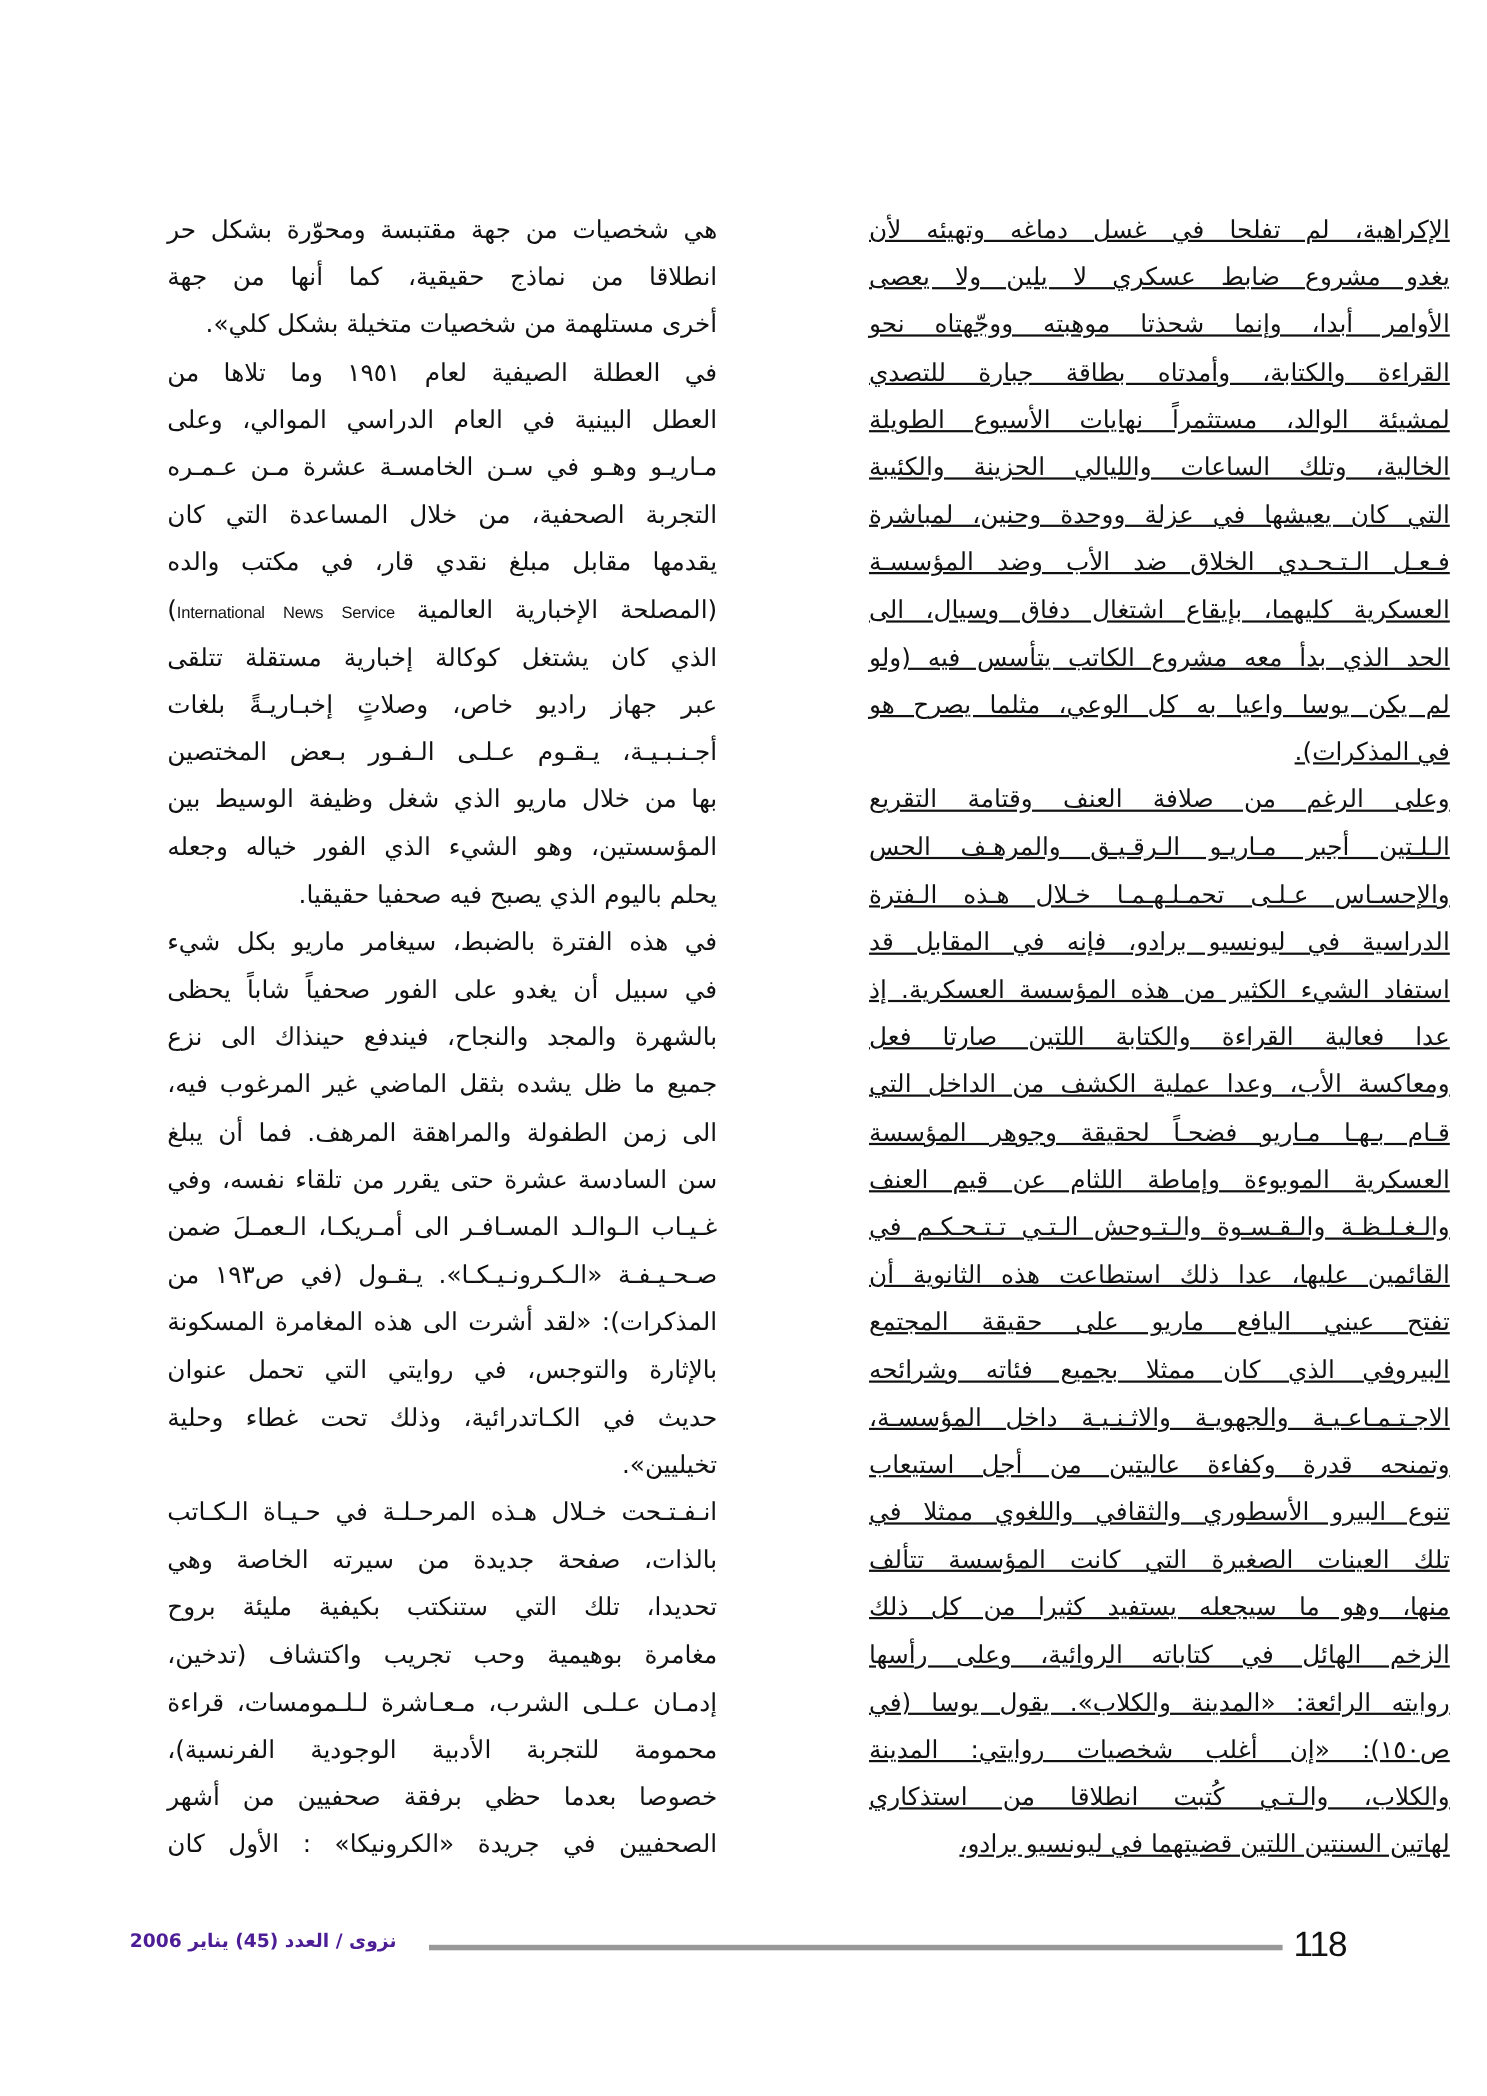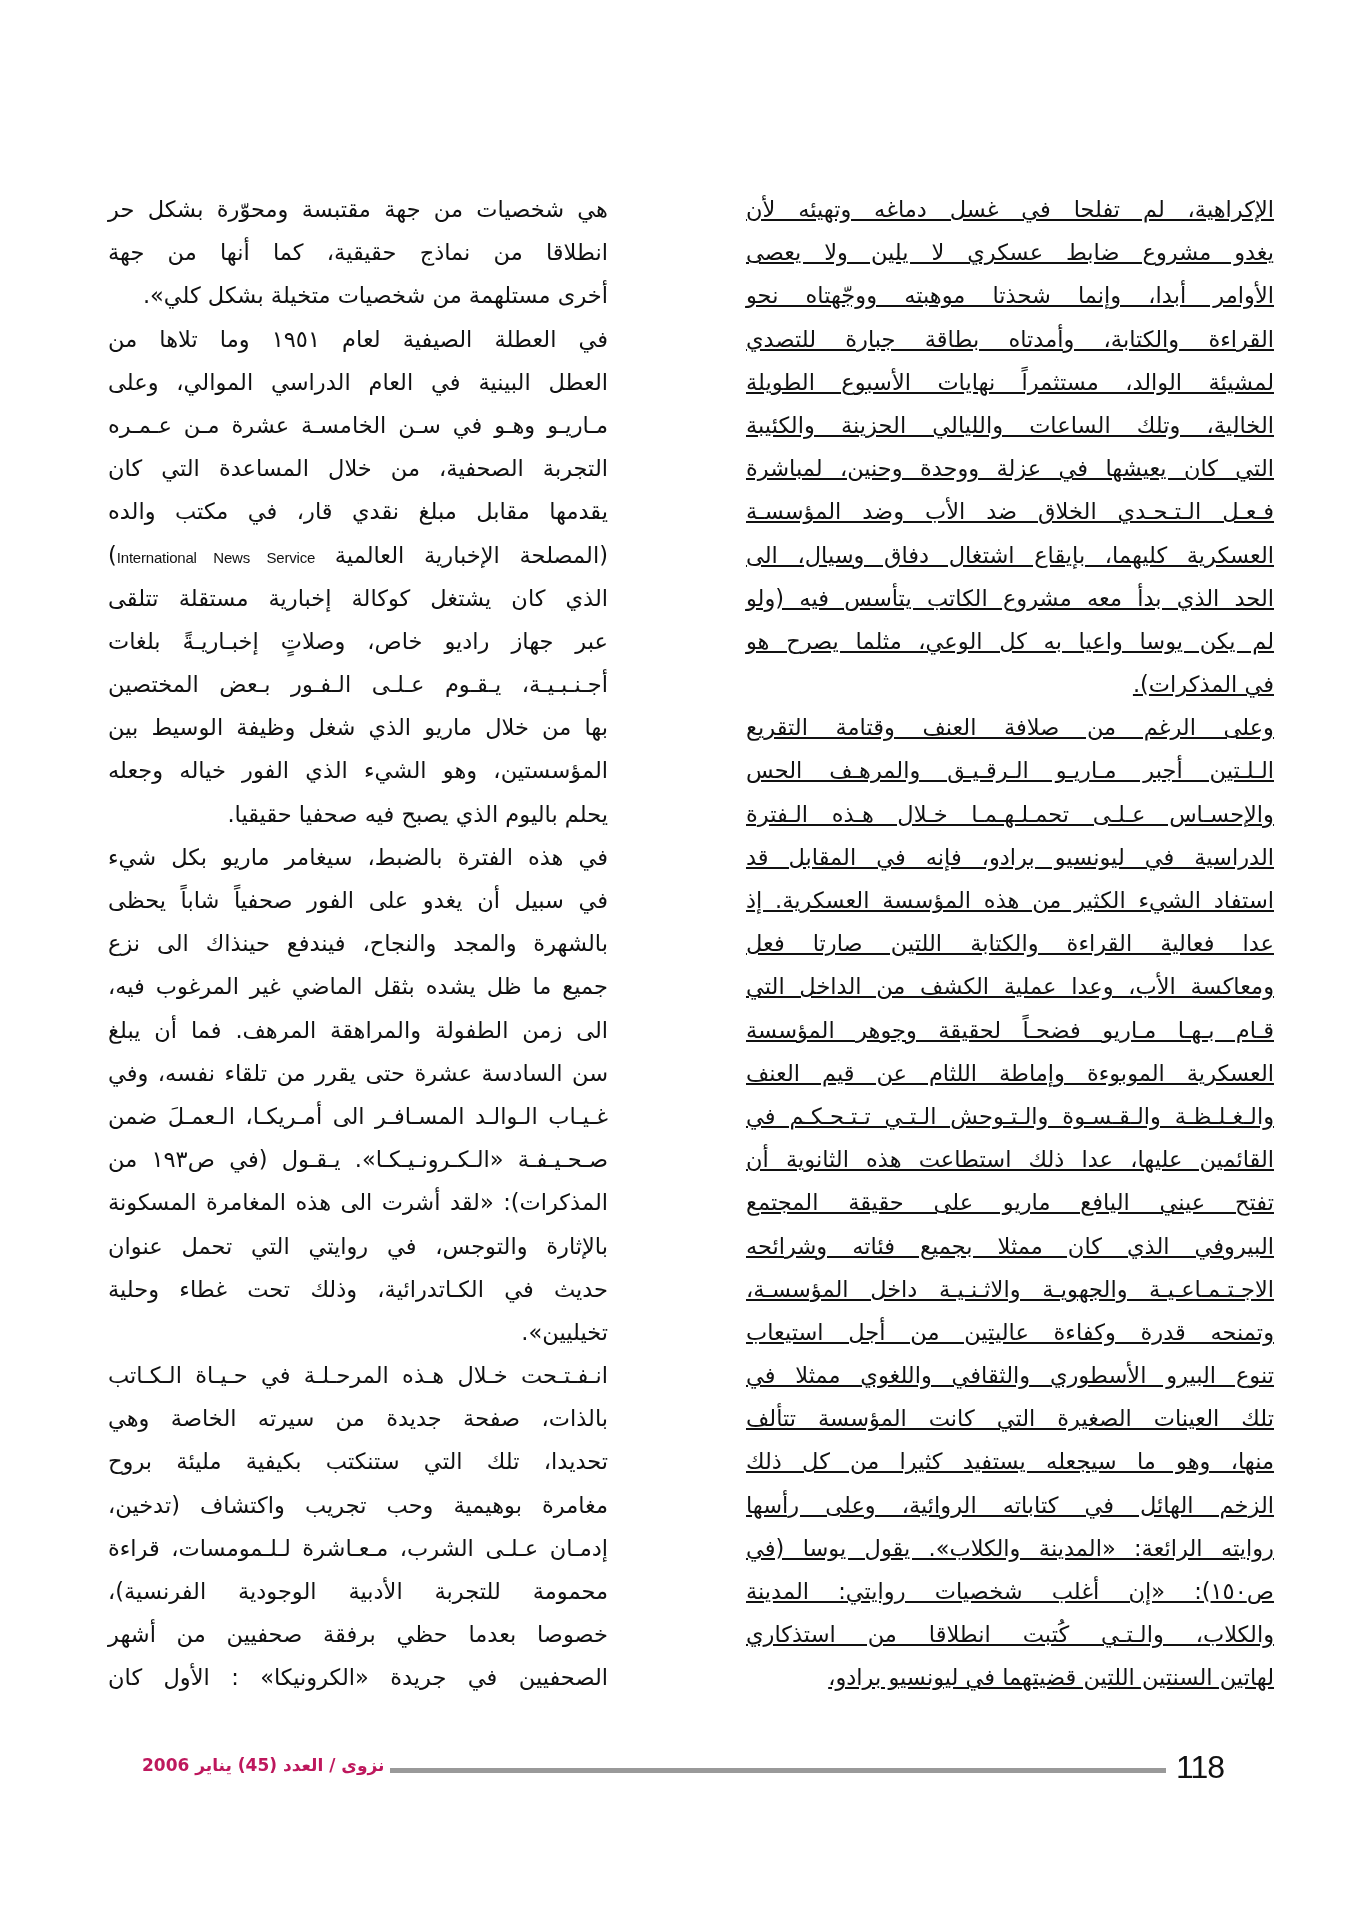--- a/index.html
+++ b/index.html
@@ -24,20 +24,21 @@
   }
   .column {
     position: absolute;
     top: 188px;
     width: 500px;
     direction: rtl;
     text-align: justify;
     text-align-last: right;
     font-size: 22.5px;
     line-height: 43.2px;
+    margin-left: 44px;
   }
   .column-right { left: 746px; width: 528px; text-decoration: underline; }
   .column-left  { left: 108px; width: 500px; }
   .column .line {
     display: block;
     white-space: nowrap;
     text-align-last: justify;
     text-align: justify;
     height: 43.2px;
     overflow: visible;
@@ -60,22 +61,21 @@
   }
   .footer-issue {
     position: absolute;
     left: 118px;
     top: 10px;
     font-family: "DejaVu Sans", sans-serif;
     font-weight: bold;
     font-size: 17px;
     direction: rtl;
     white-space: nowrap;
-    color: #be185d;
-    margin-left: 24px;
+    color: #4c1d95;
   }
   .footer-rule {
     position: absolute;
     left: 390px;
     top: 23px;
     width: 776px;
     height: 5px;
     background: #999999;
   }
   .page-number {

